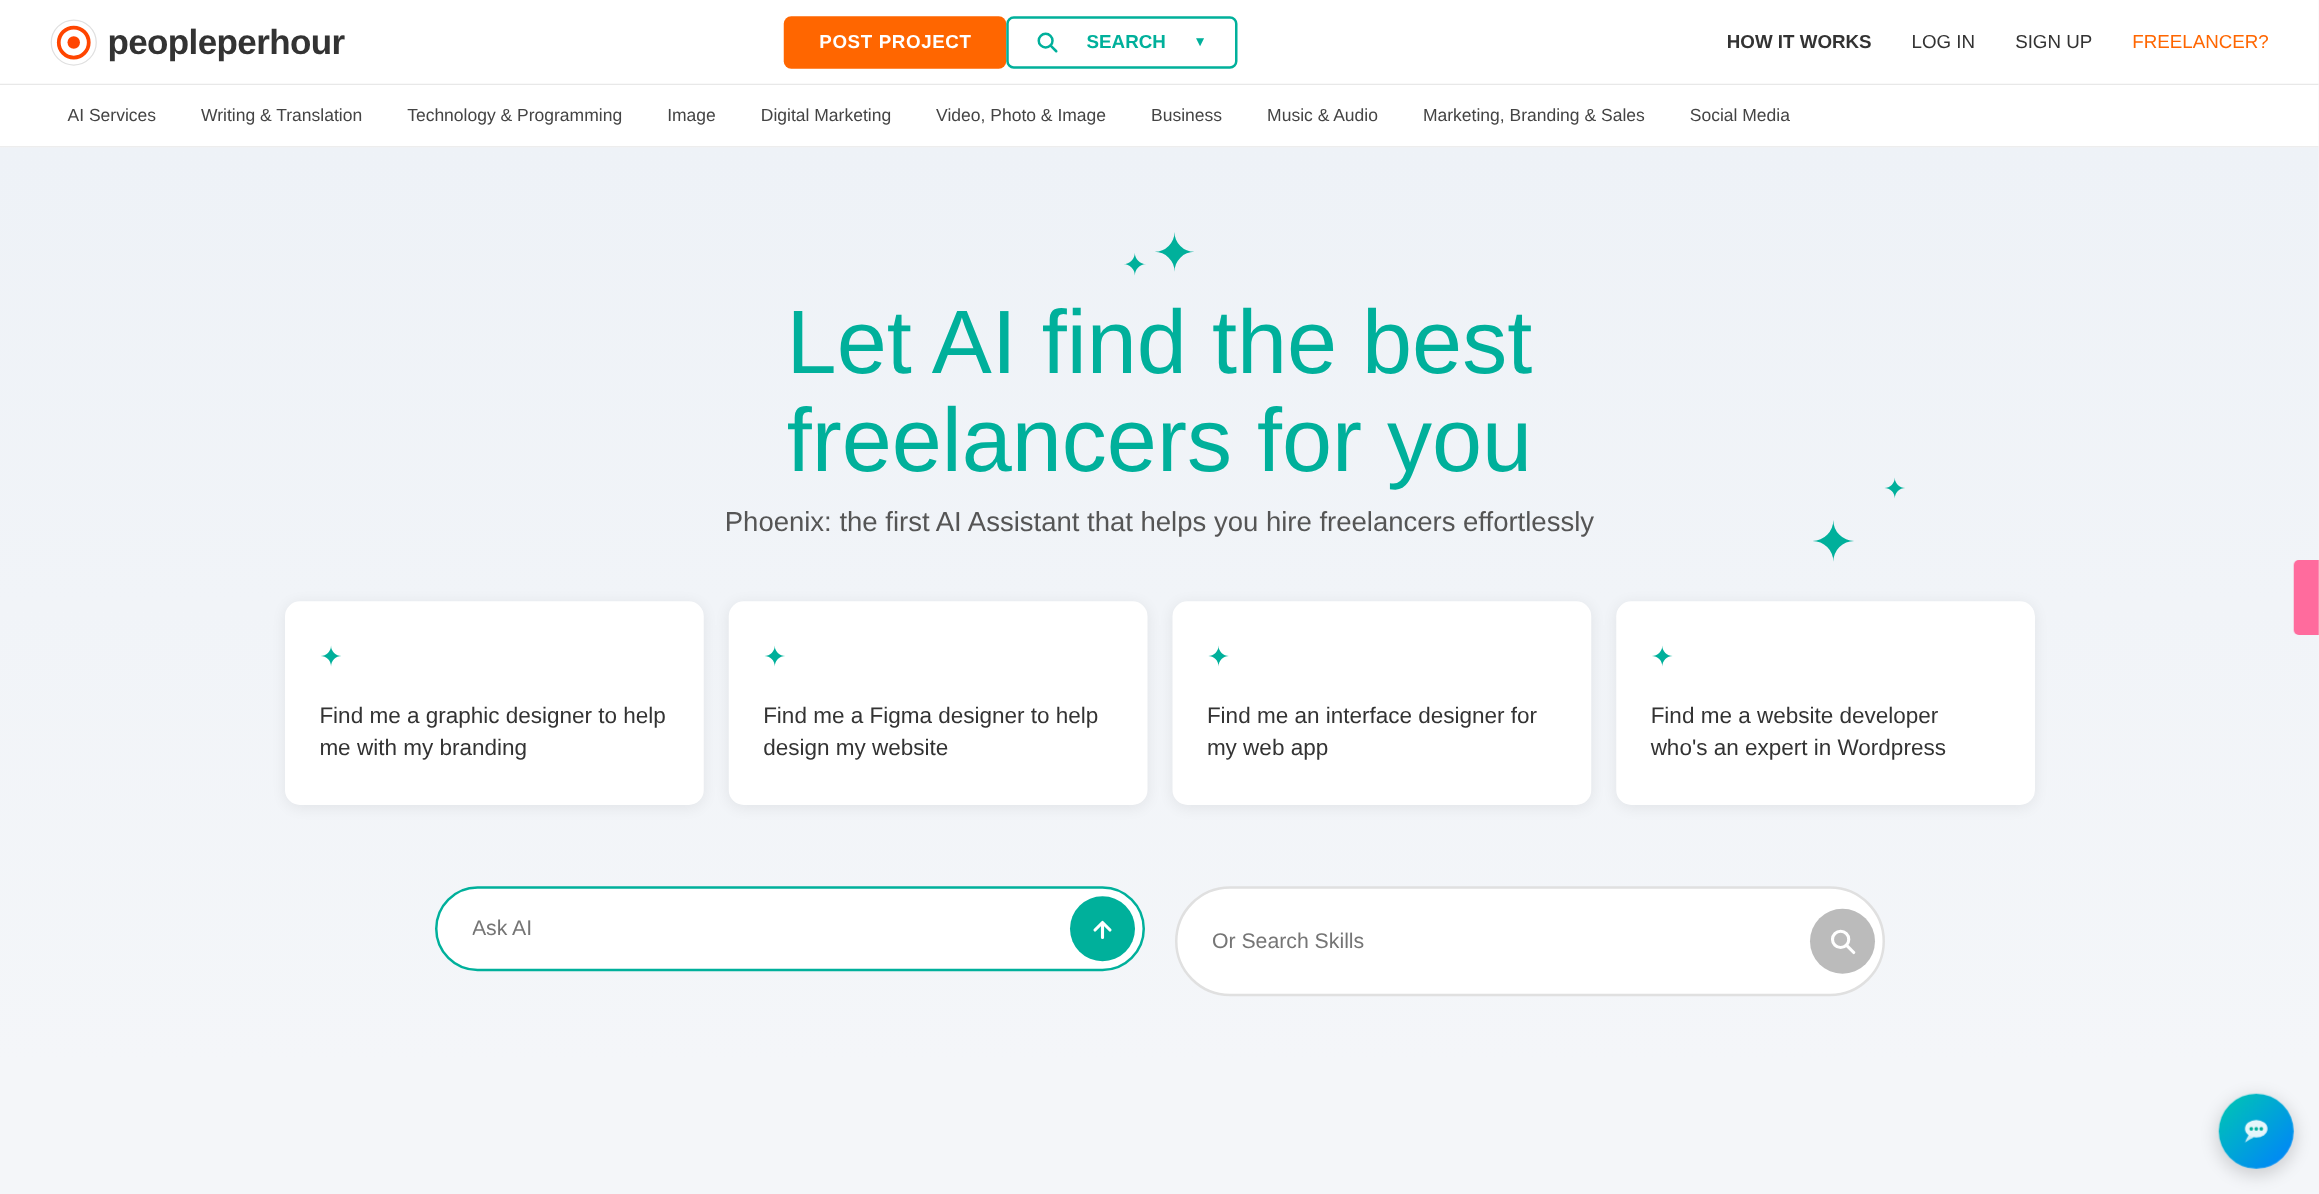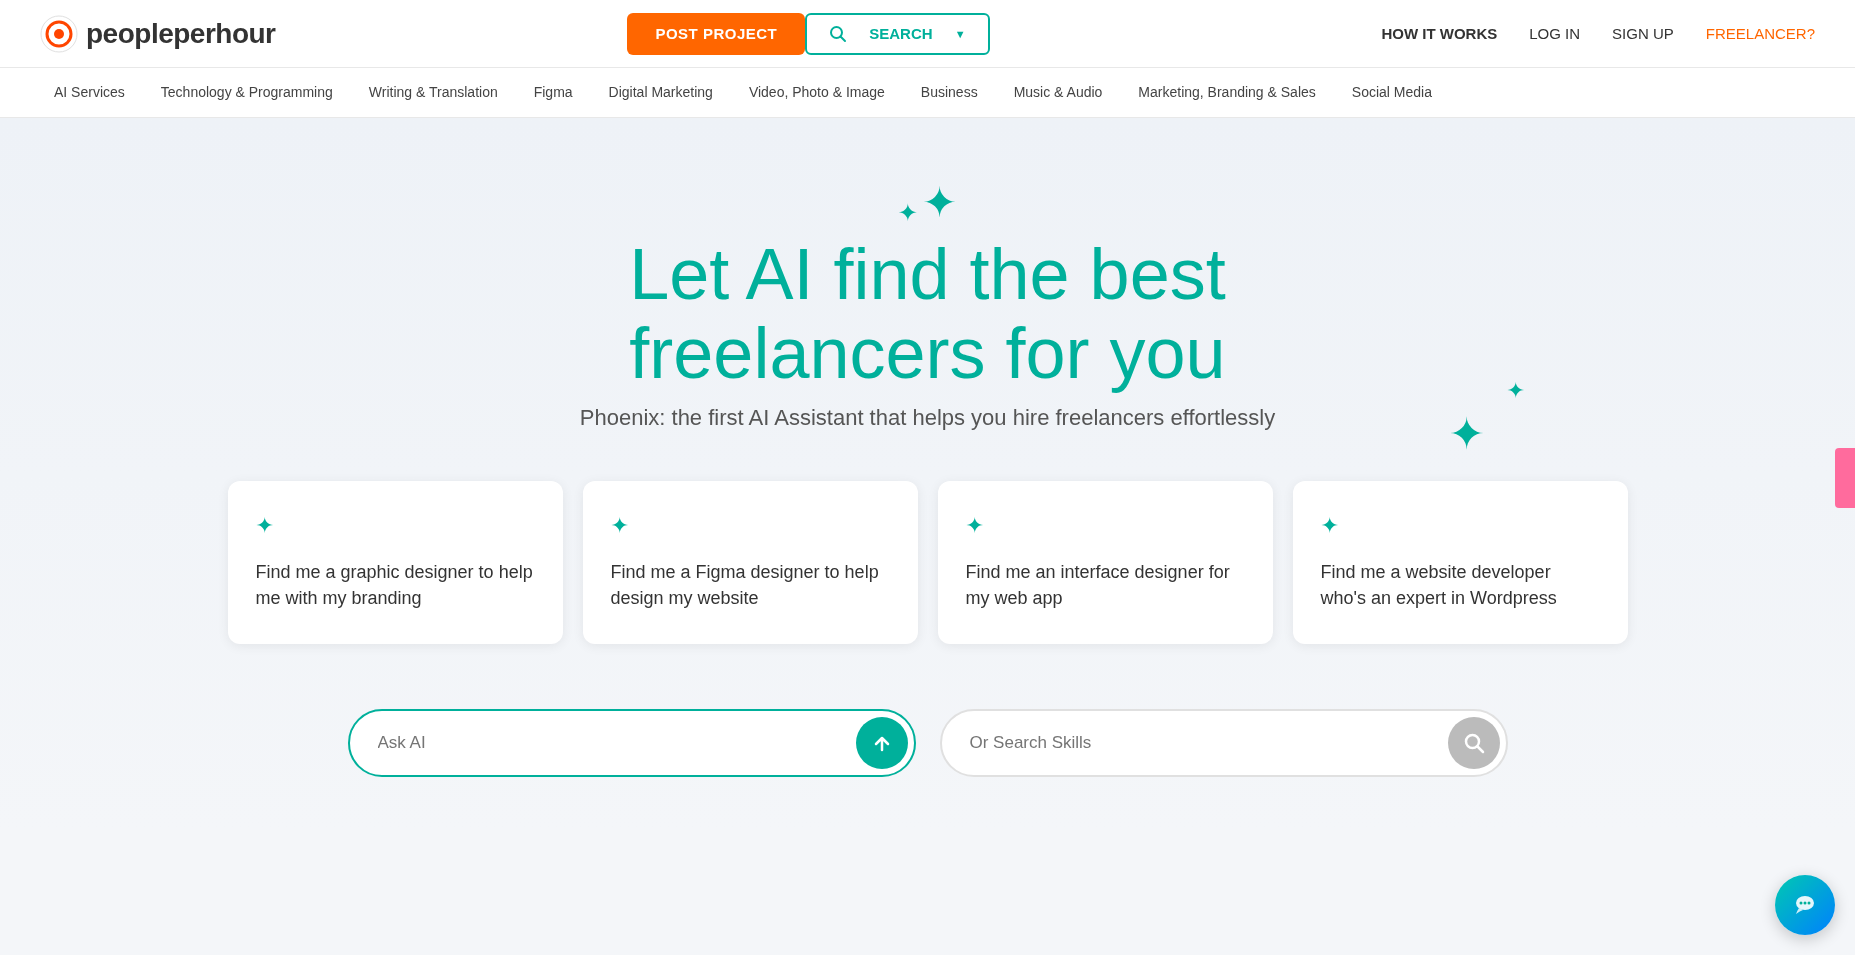--- a/index.html
+++ b/index.html
@@ -218,21 +218,21 @@
     .ai-submit-btn svg { fill: #fff; }
 
     .skills-input-wrapper {
       flex: 1;
       display: flex;
       align-items: center;
       background: #fff;
       border: 2px solid #e0e0e0;
       border-radius: 50px;
       padding: 6px 6px 6px 28px;
-      height: 68px;
+      height: 88px;
     }
     .skills-input {
       flex: 1;
       border: none;
       outline: none;
       font-size: 17px;
       color: #aaa;
       background: transparent;
     }
     .skills-search-btn {
@@ -309,23 +309,23 @@
   <nav class="header-nav">
     <a href="#" class="how-it-works">HOW IT WORKS</a>
     <a href="#" class="login">LOG IN</a>
     <a href="#" class="signup">SIGN UP</a>
     <a href="#" class="freelancer">FREELANCER?</a>
   </nav>
 </header>
 
 <nav class="category-nav">
   <a href="#">AI Services</a>
+  <a href="#">Writing &amp; Translation</a>
   <a href="#">Technology &amp; Programming</a>
-  <a href="#">Writing &amp; Translation</a>
-  <a href="#">Figma</a>
+  <a href="#">Image</a>
   <a href="#">Digital Marketing</a>
   <a href="#">Video, Photo &amp; Image</a>
   <a href="#">Business</a>
   <a href="#">Music &amp; Audio</a>
   <a href="#">Marketing, Branding &amp; Sales</a>
   <a href="#">Social Media</a>
 </nav>
 
 <section class="hero">
   <div class="sparkle-group">

